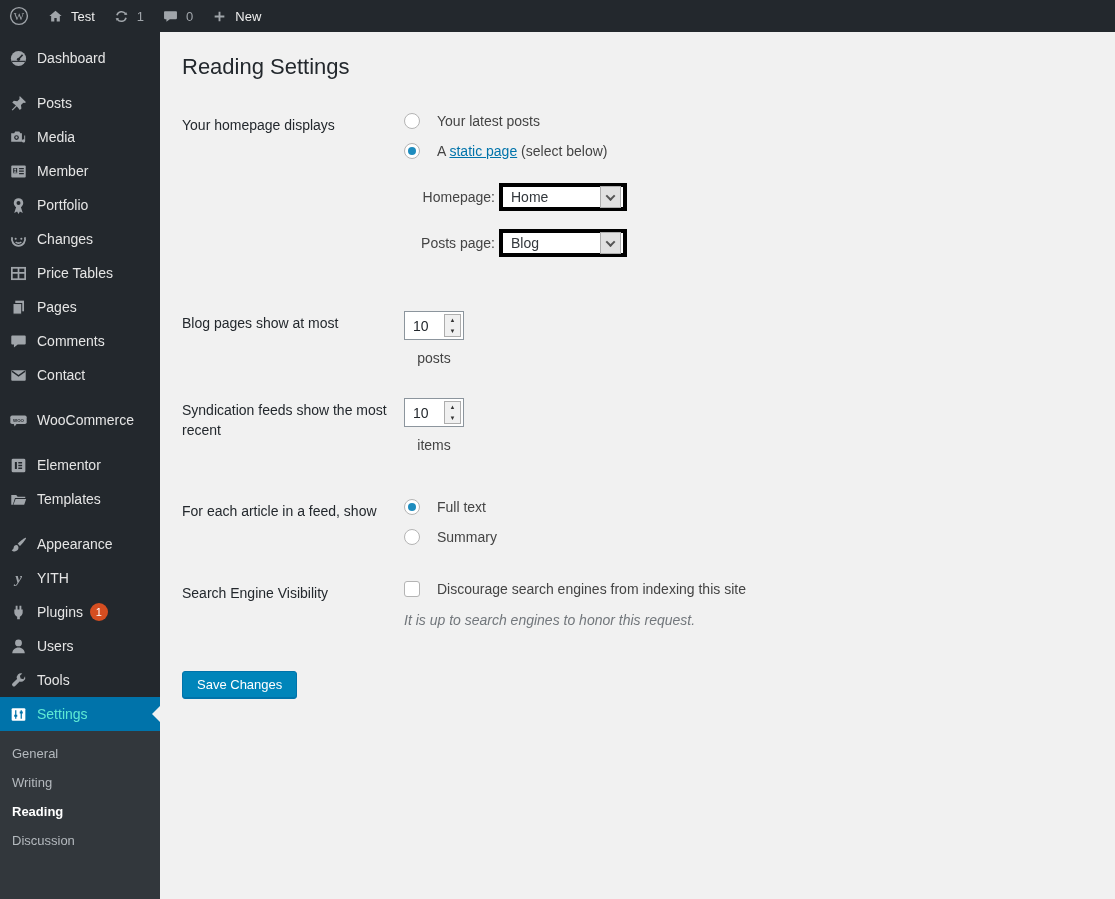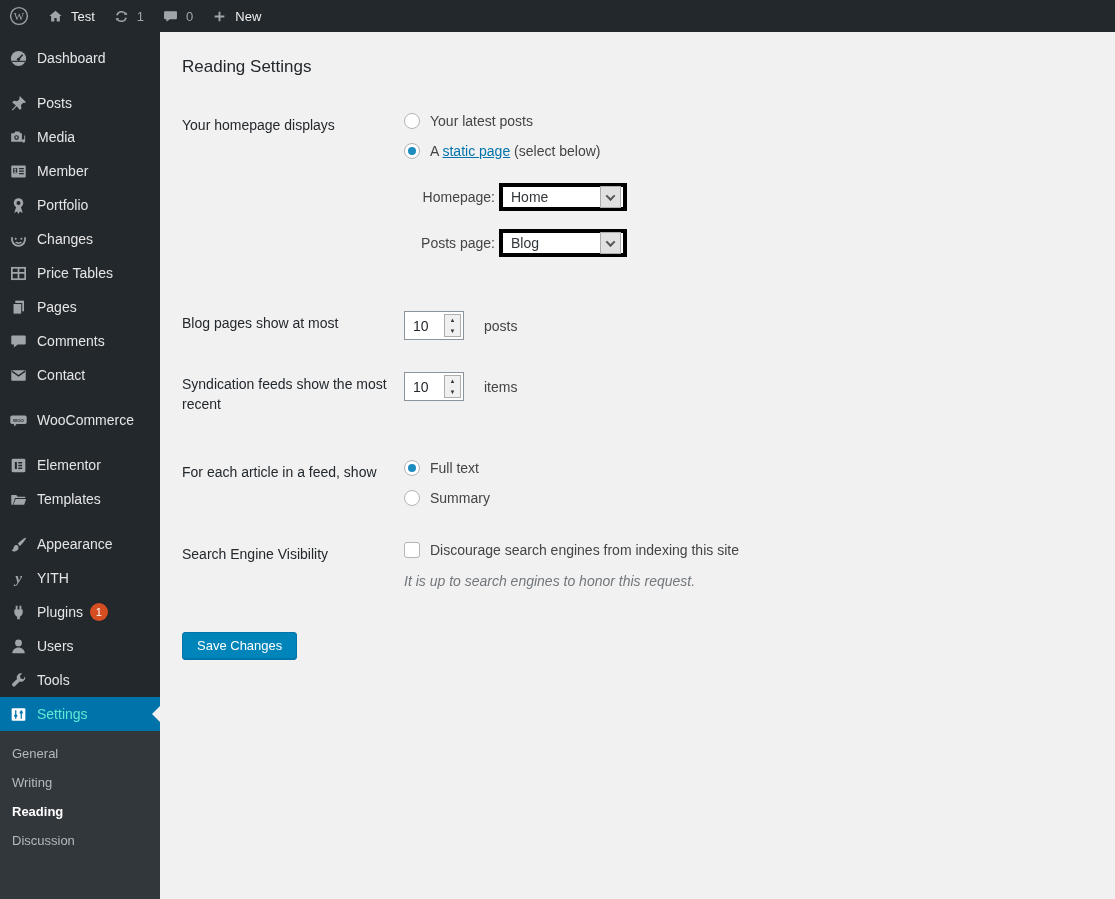--- a/index.html
+++ b/index.html
@@ -47,35 +47,35 @@
     margin-left:7px; background:#d54e21; color:#fff; border-radius:50%;
     min-width:18px; height:18px; line-height:18px; text-align:center;
     font-size:11px; padding:0 2px;
   }
   .submenu { flex:1; background:#32373c; padding-top:8px; }
   .sm-item { padding:7px 12px; font-size:13px; color:#b4b9be; cursor:pointer; }
   .sm-item.current { color:#fff; font-weight:bold; }
 
   
   .content { margin-left:160px; padding:52px 20px 0 22px; }
-  .page-title { font-size:17px; font-weight:400; color:#23282d; margin:0; line-height:29px; }
+  .page-title { font-size:22px; font-weight:400; color:#23282d; margin:0; line-height:29px; }
 
   .form-table { margin-top:32px; }
   .form-row { display:flex; align-items:flex-start; }
   .form-row.mt54 { margin-top:54px; }
   .form-row.mt40 { margin-top:32px; }
   .form-row.mt46 { margin-top:46px; }
   .form-row.mt36 { margin-top:36px; }
   .form-label {
     width:222px; flex-shrink:0; padding:2px 10px 0 0;
     font-size:14px; font-weight:normal; color:#23282d; line-height:20px;
   }
   .form-control { font-size:14px; color:#444; }
 
-  .option { display:flex; align-items:center; gap:10px; margin-bottom:14px; }
+  .option { display:flex; align-items:center; gap:17px; margin-bottom:14px; }
   .option:last-child { margin-bottom:0; }
 
   .radio {
     width:16px; height:16px; border:1px solid #b4b4b4; border-radius:50%;
     background:#fff; display:flex; align-items:center; justify-content:center;
     cursor:pointer; flex-shrink:0;
   }
   .radio.checked::after { content:""; width:8px; height:8px; border-radius:50%; background:#1e8cbe; }
 
   .checkbox {
@@ -96,21 +96,21 @@
     display:flex; align-items:center; justify-content:space-between;
     padding-left:8px; cursor:pointer; color:#32373c;
   }
   .select-arrow {
     width:21px; height:22px; margin-right:2px; background:#e1e1e1;
     border:1px solid #adadad; display:flex; align-items:center; justify-content:center;
   }
   .chevron { width:7px; height:7px; border-right:2px solid #555; border-bottom:2px solid #555;
              transform:rotate(45deg) translate(-1px,-1px); }
 
-  .inline { display:flex; align-items:center; gap:20px; }
+  .inline { display:flex; align-items:center; gap:10px;flex-direction:column; }
   .num-input {
     width:60px; height:29px; border:1px solid #8c959d; background:#fff;
     display:flex; align-items:center; justify-content:space-between;
   }
   .num-value { padding-left:8px; font-size:14px; color:#23282d; }
   .spinner {
     width:17px; height:23px; margin-right:2px; border:1px solid #adadad; background:#f0f0f0;
     display:flex; flex-direction:column; cursor:pointer;
   }
   .sp-btn { flex:1; display:flex; align-items:center; justify-content:center;

